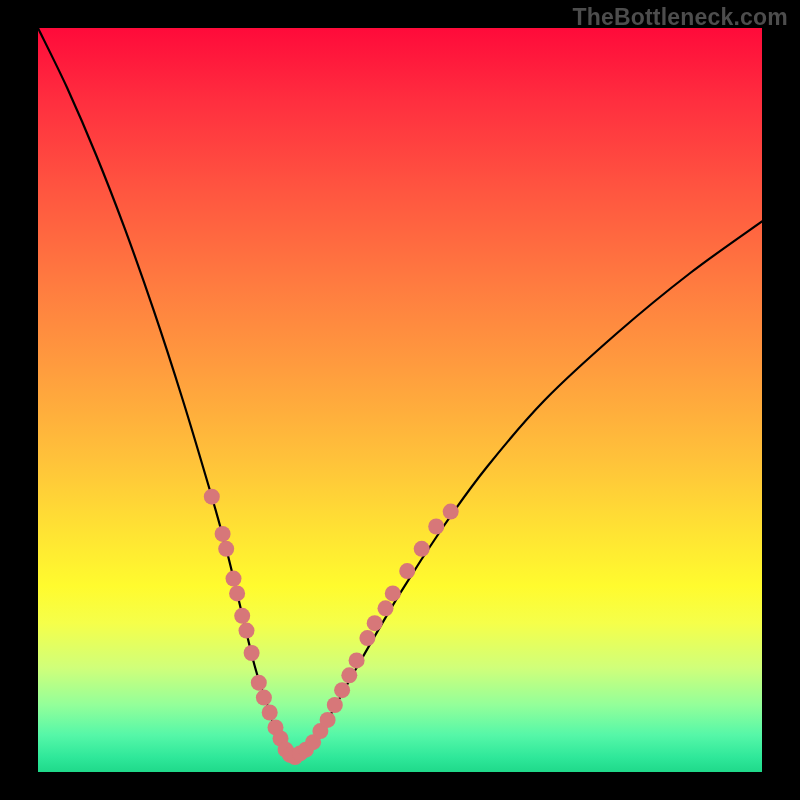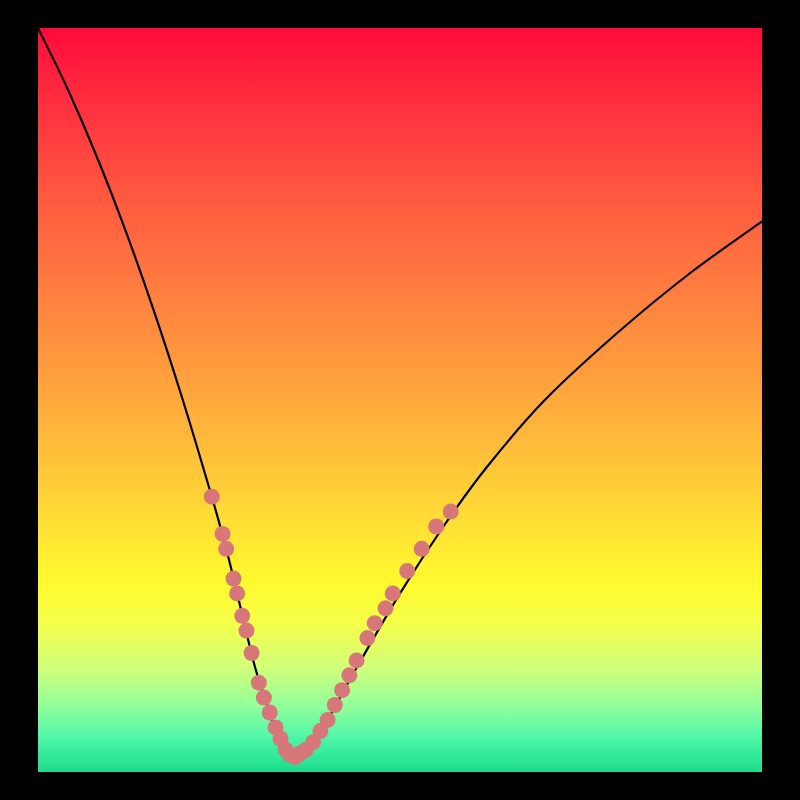--- a/index.html
+++ b/index.html
@@ -61,20 +61,21 @@
     position: absolute;
     left: 0; top: 0;
     width: 724px;
     height: 744px;
   }
 </style>
 </head>
 <body>
 
 <div class="frame">
+  <div class="watermark">TheBottleneck.com</div>
   <div class="plot">
     <div class="gradient"></div>
     <svg class="curve" viewBox="0 0 724 744" preserveAspectRatio="none">
       <path id="curve-path" fill="none" stroke="#000000" stroke-width="2.2" stroke-linecap="round" stroke-linejoin="round" d="M0.0,0.0 C4.8,9.9 19.3,38.4 29.0,59.5 C38.6,80.6 48.3,102.9 57.9,126.5 C67.6,150.0 77.2,174.8 86.9,200.9 C96.5,226.9 106.2,254.2 115.8,282.7 C125.5,311.2 135.1,341.0 144.8,372.0 C154.5,403.0 166.5,443.9 173.8,468.7 C181.0,493.5 183.4,502.2 188.2,520.8 C193.1,539.4 197.9,560.5 202.7,580.3 C207.5,600.2 212.4,622.5 217.2,639.8 C222.0,657.2 228.1,673.3 231.7,684.5 C235.3,695.6 236.5,700.6 238.9,706.8 C241.3,713.0 243.7,718.0 246.2,721.7 C248.6,725.4 251.0,727.9 253.4,729.1 C255.8,730.4 258.2,730.4 260.6,729.1 C263.1,727.9 265.5,724.2 267.9,721.7 C270.3,719.2 271.5,719.2 275.1,714.2 C278.7,709.3 282.4,704.3 289.6,691.9 C296.8,679.5 306.5,660.9 318.6,639.8 C330.6,618.8 347.5,589.0 362.0,565.4 C376.5,541.9 391.0,519.6 405.4,498.5 C419.9,477.4 432.0,460.0 448.9,439.0 C465.8,417.9 485.1,394.3 506.8,372.0 C528.5,349.7 555.1,326.1 579.2,305.0 C603.3,284.0 627.5,264.1 651.6,245.5 C675.7,226.9 711.9,202.1 724.0,193.4"></path>
       <g id="markers">
           <circle cx="173.8" cy="468.7" r="8" fill="#d77779"></circle>
           <circle cx="184.6" cy="505.9" r="8" fill="#d77779"></circle>
           <circle cx="188.2" cy="520.8" r="8" fill="#d77779"></circle>
           <circle cx="195.5" cy="550.6" r="8" fill="#d77779"></circle>
           <circle cx="199.1" cy="565.4" r="8" fill="#d77779"></circle>

